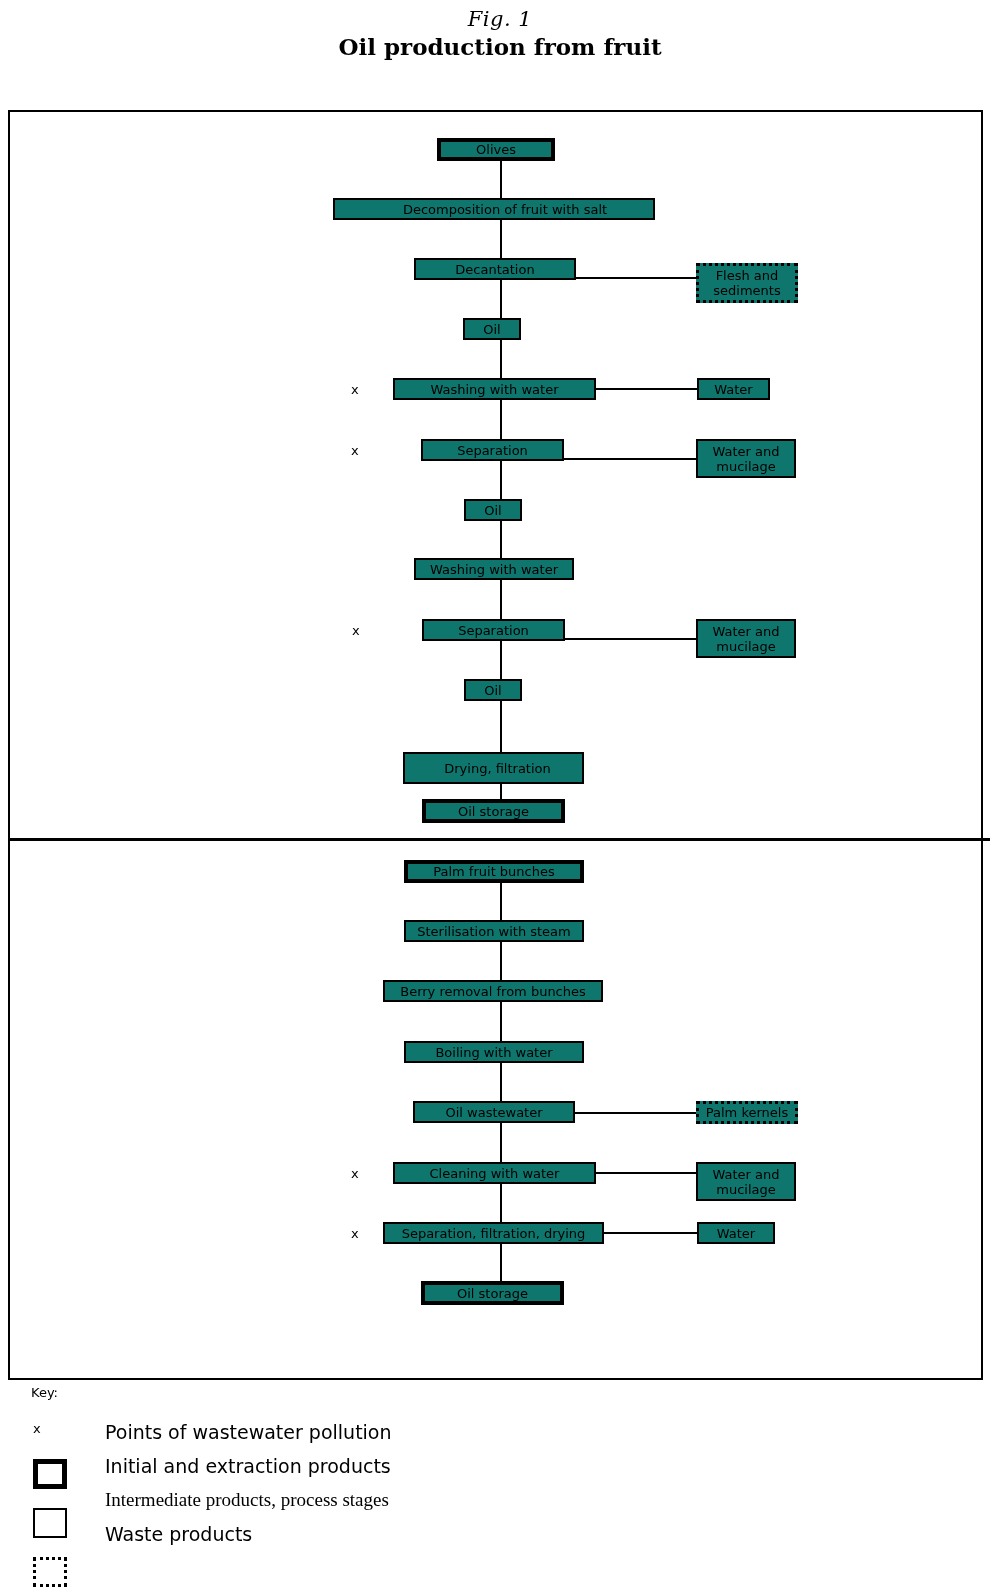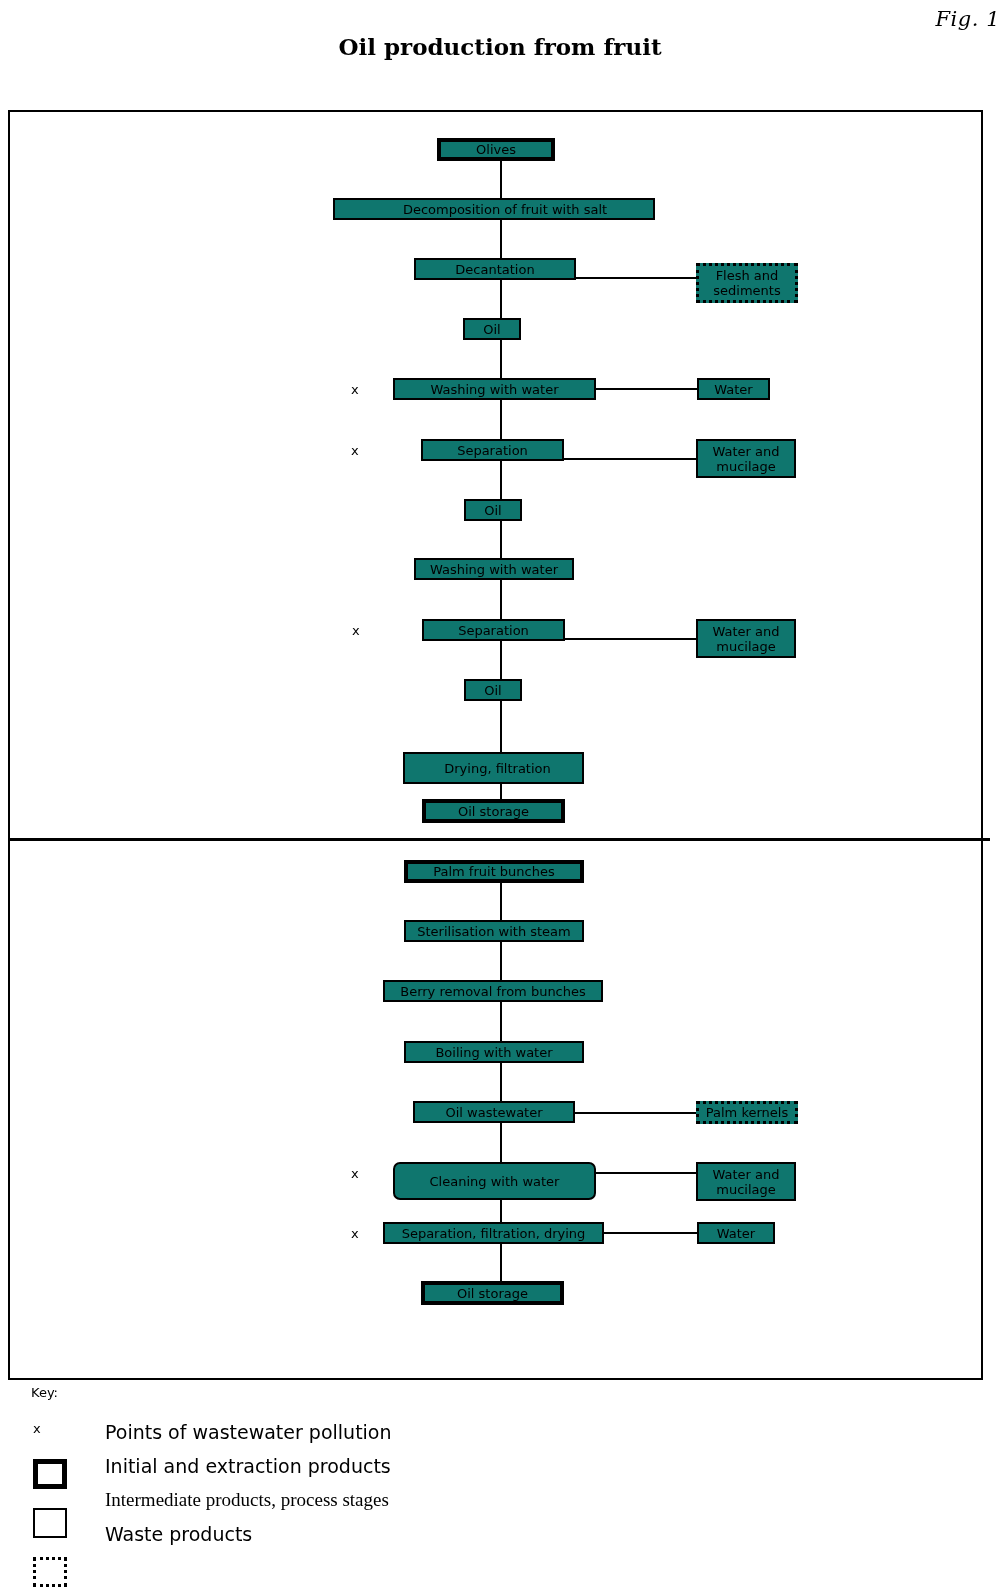--- a/index.html
+++ b/index.html
@@ -24,21 +24,20 @@
     top: 6px;
     width: 1000px;
     text-align: center;
   }
   #fig-label {
     font-family: "DejaVu Serif", serif;
     font-style: italic;
     font-size: 21px;
     line-height: 26px;
     letter-spacing: 0.5px;
-    text-align: right;
   }
   #fig-title {
     font-family: "DejaVu Serif", serif;
     font-weight: bold;
     font-size: 23px;
     line-height: 30px;
   }
 
   
   #diagram-frame {
@@ -214,21 +213,21 @@
 <div class="node thick" style="left:404px; top:860px; width:180px; height:23px;">Palm fruit bunches</div>
 
 <div class="node thin" style="left:404px; top:920px; width:180px; height:22px;">Sterilisation with steam</div>
 
 <div class="node thin" style="left:383px; top:980px; width:220px; height:22px;">Berry removal from bunches</div>
 
 <div class="node thin" style="left:404px; top:1041px; width:180px; height:22px;">Boiling with water</div>
 
 <div class="node thin" style="left:413px; top:1101px; width:162px; height:22px;">Oil wastewater</div>
 
-<div class="node thin" style="left:393px; top:1162px; width:203px; height:38px;border-radius:7px;">Cleaning with water</div>
+<div class="node thin" style="left:393px; top:1162px; width:203px; height:22px;">Cleaning with water</div>
 
 <div class="node thin" style="left:383px; top:1222px; width:221px; height:22px;">Separation, filtration, drying</div>
 
 <div class="node thick" style="left:421px; top:1281px; width:143px; height:24px;">Oil storage</div>
 
 <div class="node dotted" style="left:696px; top:1101px; width:102px; height:23px;">Palm kernels</div>
 
 <div class="node thin" style="left:696px; top:1162px; width:100px; height:39px;">Water and mucilage</div>
 
 <div class="node thin" style="left:697px; top:1222px; width:78px; height:22px;">Water</div>

